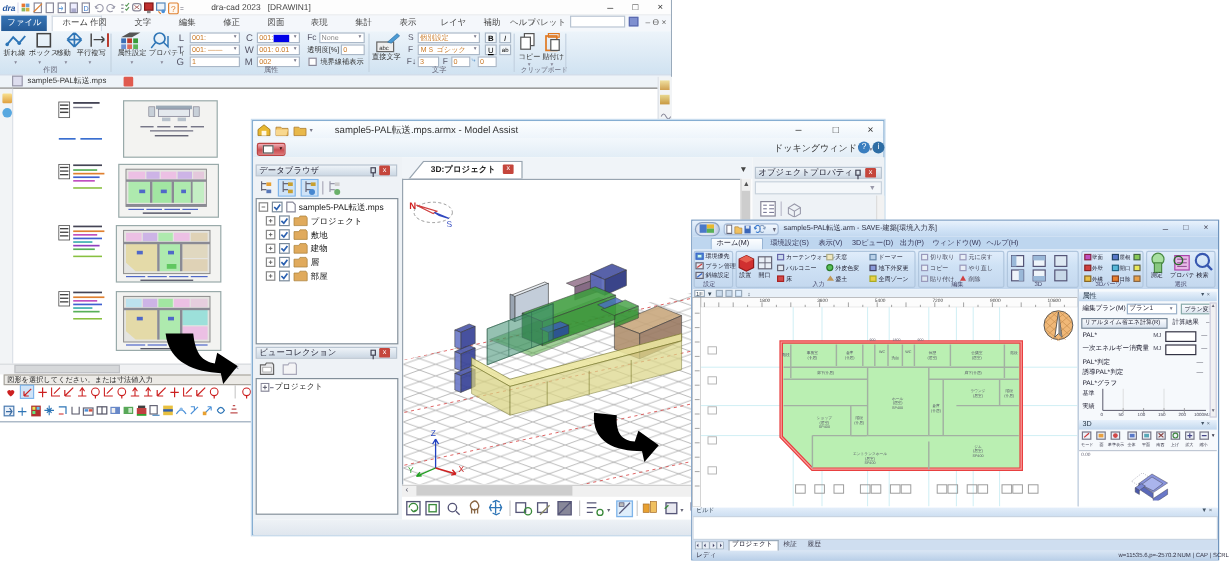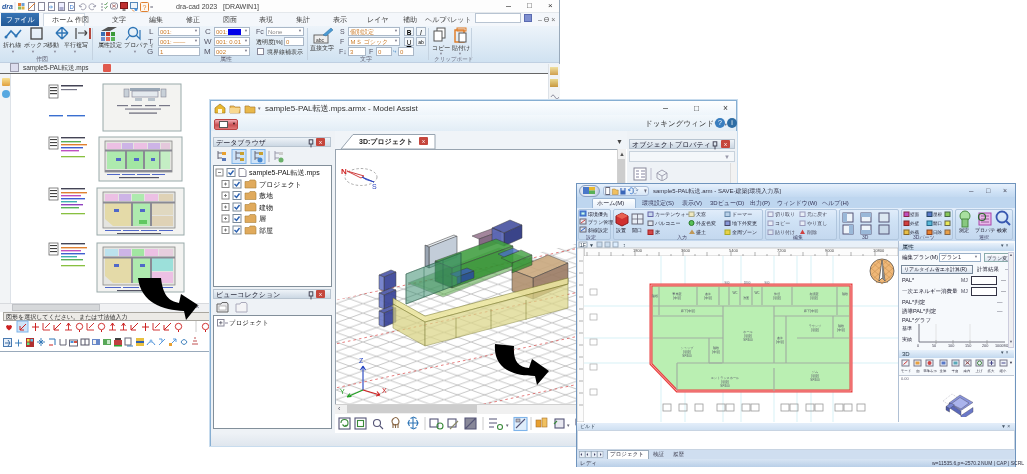--- a/index.html
+++ b/index.html
@@ -521,21 +521,21 @@
               <path d="M2 7 h6 M3 4 h4 M4 1 h2" stroke="#c05050" stroke-width="1.0"></path>
             </g>
     </g>
   </svg>
   </div>
 </div>
 
 <div id="w2" class="win" style="left:210px;top:100px;width:527px;height:346px;border:1px solid #86aed2;box-shadow:0 0 0 1px #c8dcee">
 
   <div class="a" style="left:0;top:0;width:100%;height:14px;background:linear-gradient(#fdfeff,#eef5fb)"></div>
-  <div class="t" style="left:54px;top:4px;font-size:8px;color:#333">sample5-PAL転送.mps.armx - Model Assist</div>
+  <div class="t" style="left:68px;top:4px;font-size:8px;color:#333">sample5-PAL転送.mps.armx - Model Assist</div>
   <div id="w2titleicons">
     <svg class="a" style="left:3px;top:2px" width="46" height="11" viewBox="0 0 46 11">
       <path d="M1 5 L6 1 L11 5 V10 H1 Z" fill="#e8b830" stroke="#a07820" stroke-width="0.7"></path>
       <rect x="4" y="6" width="4" height="4" fill="#fff8e0"></rect>
       <path d="M16 3 h4 l1 1 h5 v6 h-10 Z" fill="#f0c060" stroke="#b08030" stroke-width="0.7"></path>
       <path d="M16 5 h10 l-1.5 5 h-8.5 Z" fill="#f8d890"></path>
       <path d="M31 3 h4 l1 1 h5 v6 h-10 Z" fill="#e8b84a" stroke="#b08030" stroke-width="0.7"></path>
     </svg>
     <div class="t" style="left:46px;top:6px;font-size:4.5px;color:#778">▼</div>
   </div>

